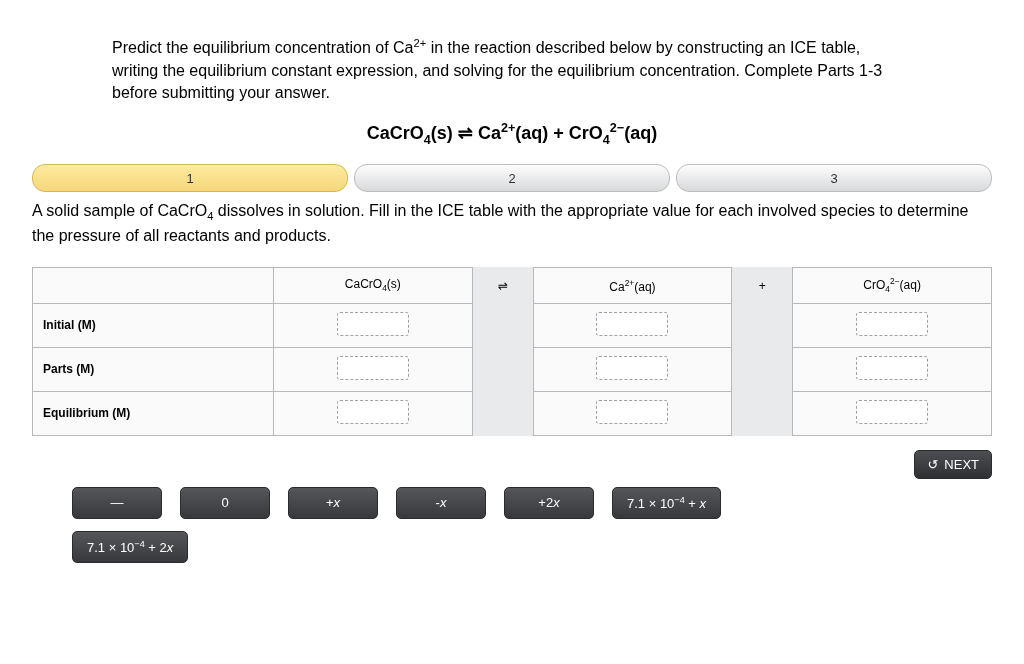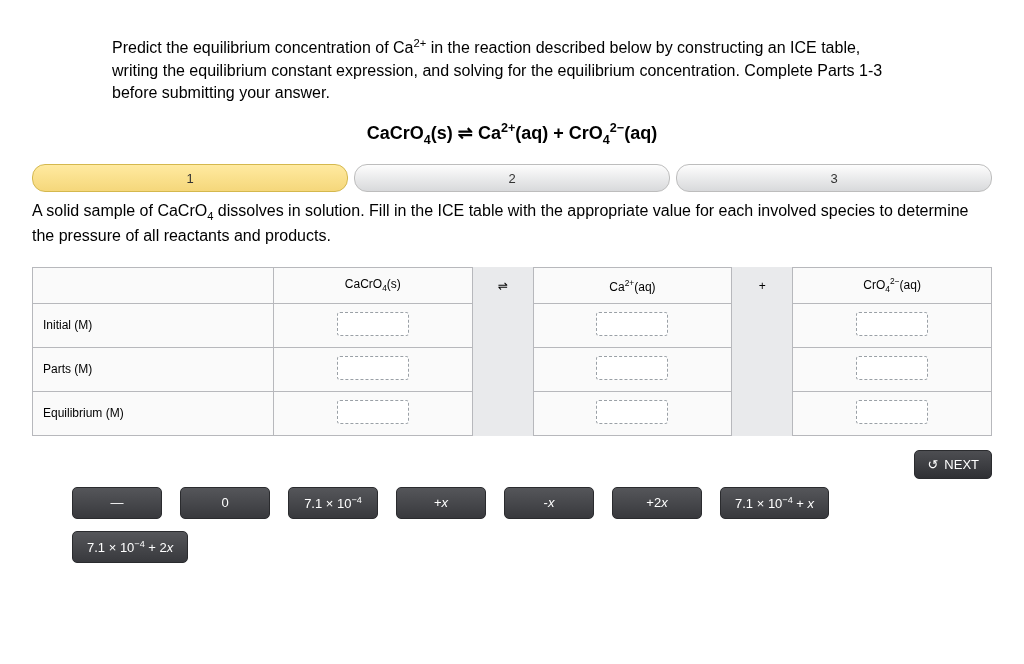--- a/index.html
+++ b/index.html
@@ -32,21 +32,21 @@
   .step.next { background: linear-gradient(#6a6a6a,#3c3c3c); color:#fff; border-color:#333; }
 
   .part-text { margin: 6px 0 20px; line-height:1.4; }
 
   table.ice { border-collapse: collapse; width: 100%; background:#e9eaec; }
   table.ice th, table.ice td {
     border: 1px solid #b7b8bc; padding: 8px 10px; text-align: center;
     font-size: 12px; background:#fafafa;
   }
   table.ice th.rowhead {
-    text-align: left; background:#fafafa; width: 220px; font-weight:normal;
+    text-align: left; background:#fafafa; width: 220px; font-weight:bold;
   }
   table.ice thead th { background:#fafafa; font-weight:normal; }
   .dropzone {
     display:inline-block; width:70px; height:22px;
     border:1px dashed #9aa0a6; border-radius:3px; background:#fff;
   }
 
   .reset-row { text-align:right; margin:14px 0 8px; }
   .reset-btn {
     display:inline-flex; align-items:center; gap:6px;
@@ -126,21 +126,20 @@
     <button class="reset-btn">
       <span>↺</span>
       <span>NEXT</span>
     </button>
   </div>
 
   <div class="tiles">
     <div class="tile-row" id="tiles-row1">
         <div class="tile">—</div>
         <div class="tile">0</div>
-        <div class="tile">7.1 × 10<sup>−4</sup></div>
         <div class="tile">+<span class="x">x</span></div>
         <div class="tile">-<span class="x">x</span></div>
         <div class="tile">+2<span class="x">x</span></div>
         <div class="tile">7.1 × 10<sup>−4</sup> + <span class="x">x</span></div>
       </div>
     <div class="tile-row" id="tiles-row2">
         <div class="tile">7.1 × 10<sup>−4</sup> + 2<span class="x">x</span></div>
       </div>
   </div>
 

